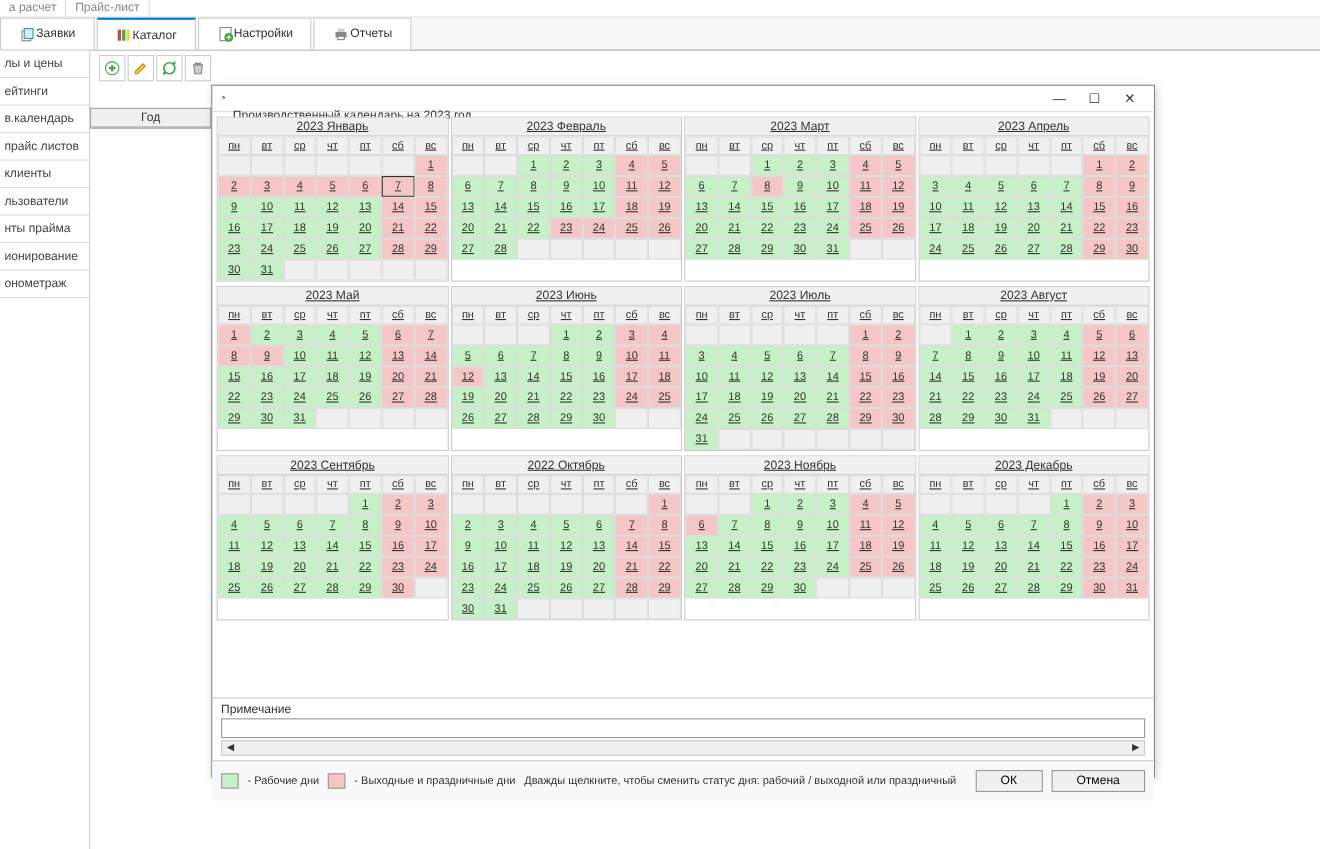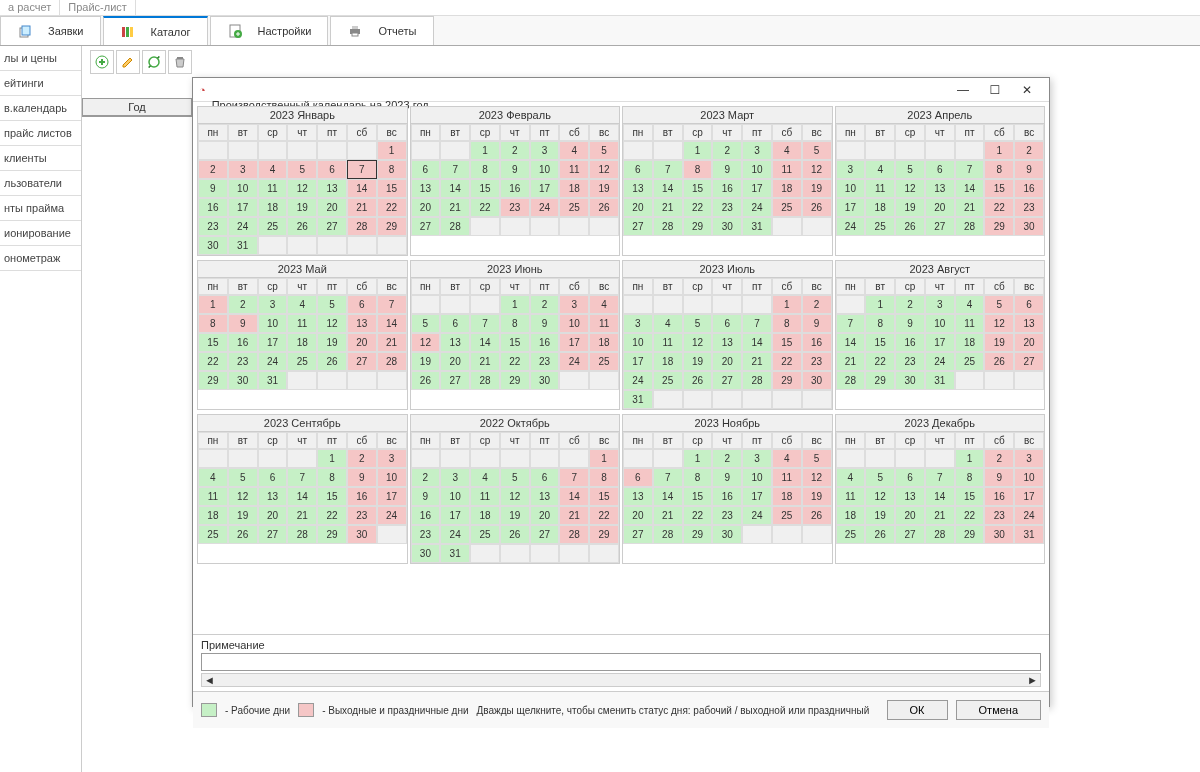--- a/index.html
+++ b/index.html
@@ -2,21 +2,21 @@
 <html><head>
 <meta charset="utf-8">
 <style>
 * { box-sizing: border-box; margin: 0; padding: 0; font-family: Arial, sans-serif; }
 body { background: #fff; font-size: 11px; color: #333; overflow: hidden; width: 1200px; height: 772px; position: relative; }
 
 .top-tabs { display: flex; height: 16px; font-size: 11px; color: #888; border-bottom: 1px solid #ddd; }
 .top-tab { padding: 1px 8px; border-right: 1px solid #ddd; }
 
 .main-tabs { display: flex; border-bottom: 1px solid #aaa; height: 30px; background: #f8f8f8; }
-.main-tab { display: flex; align-items: center; gap: 15px; padding: 4px 16px; border: 1px solid #ccc; border-bottom: none; margin-right: 2px; background: #fff; cursor: pointer; position: relative; }
+.main-tab { display: flex; align-items: center; gap: 0; padding: 4px 16px; border: 1px solid #ccc; border-bottom: none; margin-right: 2px; background: #fff; cursor: pointer; position: relative; }
 .main-tab.active { border-top: 2px solid #0078d7; }
 .main-tab .icon { width: 16px; height: 16px; display: inline-block; }
 
 .left-panel { position: absolute; left: 0; top: 46px; width: 82px; height: calc(100% - 46px); border-right: 1px solid #ccc; background: #fff; }
 .left-item { padding: 6px 4px; border-bottom: 1px solid #ddd; font-size: 11px; color: #444; cursor: pointer; white-space: nowrap; overflow: hidden; }
 
 .content { position: absolute; left: 82px; top: 46px; right: 0; bottom: 0; }
 .breadcrumb { padding: 4px 8px; font-size: 11px; color: #0078d7; }
 .breadcrumb span { color: #0078d7; cursor: pointer; }
 .breadcrumb .sep { color: #999; margin: 0 4px; }
@@ -28,21 +28,21 @@
 .year-header { background: #f0f0f0; border-bottom: 1px solid #999; padding: 2px; text-align: center; font-size: 11px; }
 .year-item { padding: 1px 4px; text-align: center; font-size: 11px; border-bottom: 1px solid #eee; cursor: pointer; }
 .year-item.selected { background: #0078d7; color: #fff; }
 
 .dialog { position: absolute; left: 192px; top: 77px; width: 858px; height: 630px; background: #fff; border: 1px solid #888; box-shadow: 2px 2px 8px rgba(0,0,0,0.2); }
 .title-bar { display: flex; align-items: center; height: 24px; border-bottom: 1px solid #ddd; padding: 0 6px; }
 .title-text { flex: 1; font-size: 11px; margin-top: 30px; }
 .win-btn { width: 32px; height: 22px; display: flex; align-items: center; justify-content: center; cursor: pointer; font-size: 12px; }
 
 .cal-body { padding: 4px; height: calc(100% - 24px - 72px); overflow: auto; }
-.months-row { display: flex; gap: 2px; margin-bottom: 4px; }
+.months-row { display: flex; gap: 2px; margin-bottom: 4px; text-decoration: underline; }
 .month { flex: 1; border: 1px solid #ccc; }
 .month-title { background: #f0f0f0; text-align: center; font-size: 11px; padding: 2px; border-bottom: 1px solid #ccc; }
 .month-grid { display: grid; grid-template-columns: repeat(7, 1fr); }
 .dow { background: #f0f0f0; text-align: center; font-size: 10px; padding: 2px; border: 1px solid #ddd; }
 .day { text-align: center; font-size: 10px; padding: 3px 0; border: 1px solid #ddd; cursor: pointer; }
 .day.w { background: #c6f0c6; }
 .day.h { background: #f5c6c6; }
 .day.e { background: #f0f0f0; }
 .day.today { border: 1px solid #333; }
 

